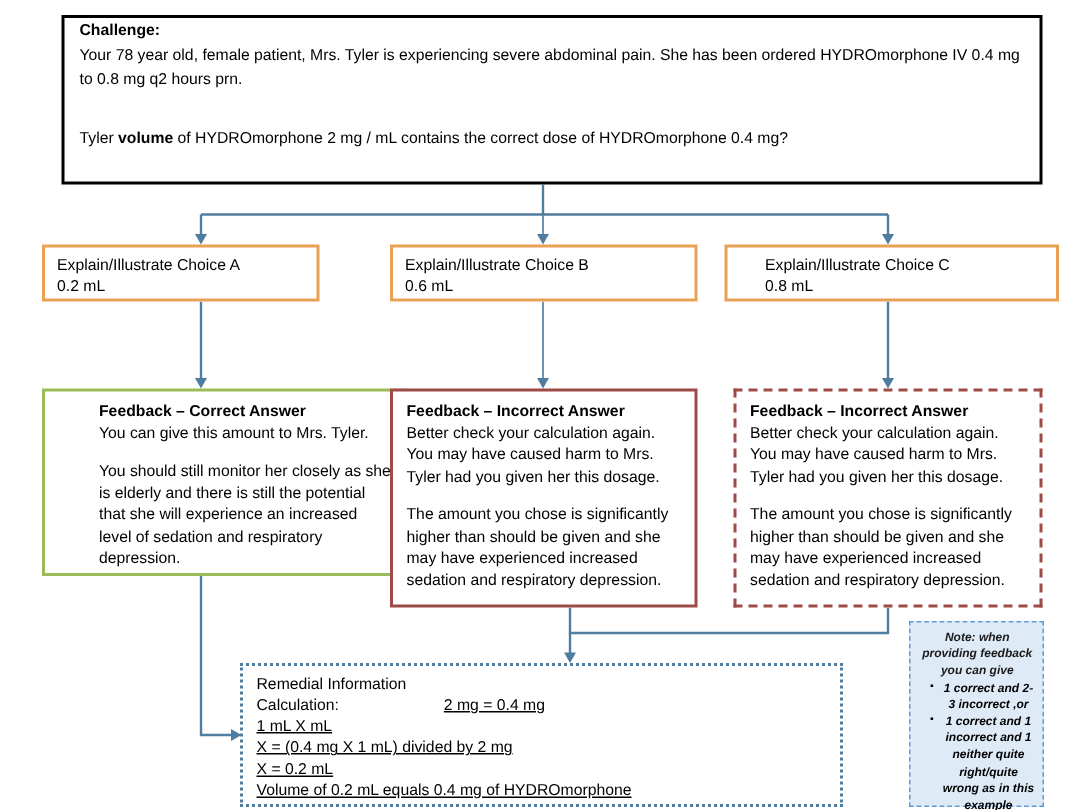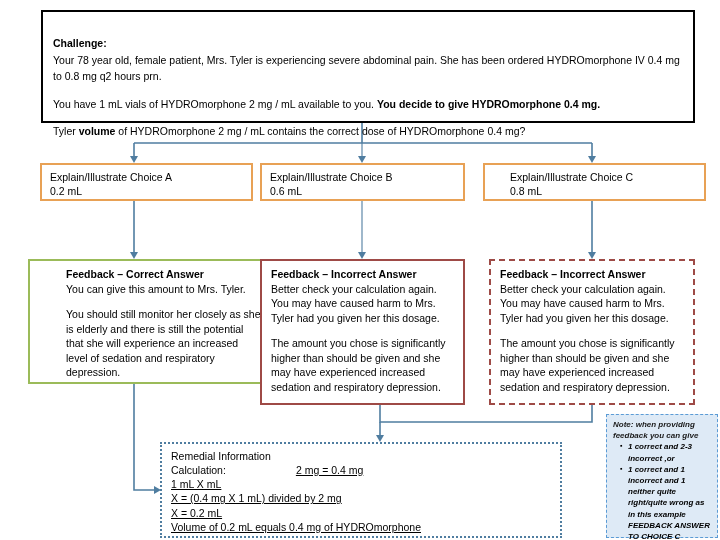--- a/index.html
+++ b/index.html
@@ -11,33 +11,33 @@
     overflow:hidden;
     position:relative;
   }
   #canvas{position:absolute;left:0;top:0;width:720px;height:540px;}
   .node{position:absolute;box-sizing:border-box;background:#ffffff;}
 
   
   #challenge{
     left:41px;top:10px;width:654px;height:113px;
     border:2.5px solid #000000;
-    padding:23px 10px 0 10px;
+    padding:0 10px 0 10px;
   }
   #challenge .ln{font-size:10.5px;line-height:16.5px;white-space:normal;}
   #challenge .b{font-weight:bold;}
   #challenge .gap{height:11px;}
 
   
   .choice{
     top:163px;height:38px;
     border:2.5px solid #E8A155;
     padding:5px 8px 0 8px;
   }
-  #choiceA{left:40px;width:213px;}
+  #choiceA{left:28px;width:185px;}
   #choiceB{left:260px;width:205px;}
   #choiceC{left:483px;width:223px;padding-left:25px;}
   .choice .title{font-size:10.5px;line-height:14px;}
   .choice .val{font-size:10.5px;line-height:15px;}
 
   
   .fb{padding:6px 9px 0 9px;}
   .fb .hd{font-size:10.5px;font-weight:bold;line-height:14.5px;}
   .fb p{margin:0;font-size:10.5px;line-height:14.6px;}
   .fb .gap{height:11px;}
@@ -53,24 +53,25 @@
     padding:5px 9px 0 9px;
   }
   #remedial .hd{font-size:10.5px;font-weight:normal;line-height:14px;}
   #remedial .row{font-size:10.5px;line-height:14.2px;white-space:nowrap;}
   #remedial .u{text-decoration:underline;}
   #remedial .bold{font-weight:normal;}
   #remedial .frac-top{margin-left:70px;}
 
   
   #note{
-    left:606px;top:414px;width:112px;height:124px;
+    left:606px;top:414px;width:90px;height:124px;
     border:1.5px dashed #5B9BD5;
     background:#DEEAF6;
     padding:4px 5px 0 6px;
+    text-align:center;
   }
   #note .nt{font-size:8px;line-height:11.2px;font-style:italic;font-weight:bold;color:#1a1a1a;}
   #note ul{margin:0;padding-left:9px;list-style:none;}
   #note li{position:relative;font-size:8px;line-height:11.2px;font-style:italic;font-weight:bold;padding-left:6px;}
   #note li:before{content:"\25AA";position:absolute;left:-2px;top:-1px;font-size:7px;font-style:normal;}
 
   
   svg#wires{position:absolute;left:0;top:0;width:720px;height:540px;pointer-events:none;}
   .wire{stroke:#4F7DA0;stroke-width:1.6;fill:none;}
   .wthin{stroke:#4F7DA0;stroke-width:1.1;fill:none;}
@@ -106,21 +107,20 @@
     <polygon class="arrowhead" points="376,435 384,435 380,442"></polygon>
 
     <path class="wire" d="M134,384 L134,490 L154,490"></path>
     <polygon class="arrowhead" points="154,486 154,494 161,490"></polygon>
   </svg>
 
   <div class="node" id="challenge">
     <div class="ln b">Challenge:</div>
     <div class="ln">Your 78 year old, female patient, Mrs. Tyler is experiencing severe abdominal pain.  She has been ordered HYDROmorphone IV 0.4 mg to 0.8 mg q2 hours prn.</div>
     <div class="gap"></div>
-    <div class="ln"><span>You have 1 mL vials of HYDROmorphone 2 mg / mL available to you.  </span><span class="b">You decide to give HYDROmorphone 0.4 mg.</span></div>
     <div class="gap"></div>
     <div class="ln"><span>Tyler </span><span class="b">volume</span><span> of HYDROmorphone 2 mg / mL contains the correct dose of HYDROmorphone  0.4 mg?</span></div>
   </div>
 
   <div class="node choice" id="choiceA">
     <div class="title">Explain/Illustrate Choice A</div>
     <div class="val">0.2 mL</div>
   </div>
   <div class="node choice" id="choiceB">
     <div class="title">Explain/Illustrate Choice B</div>

